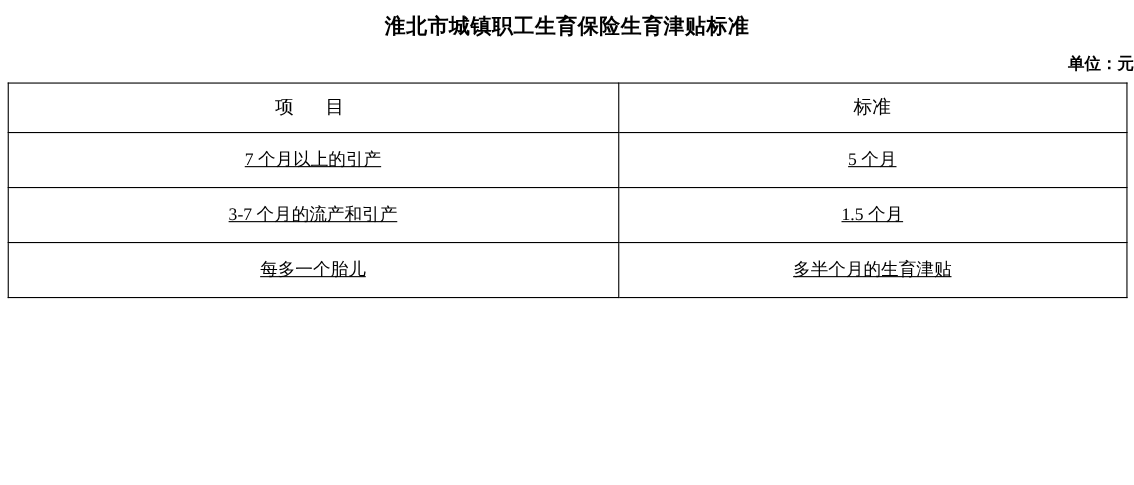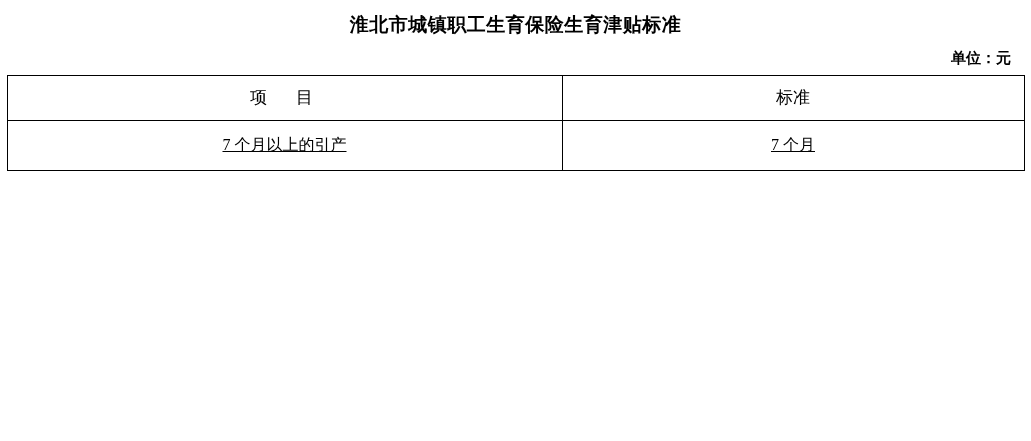--- a/index.html
+++ b/index.html
@@ -27,21 +27,21 @@
     font-size: 19px;
     letter-spacing: 0.5px;
     padding-top: 12px;
     line-height: 1.4;
   }
   .unit-line {
     text-align: right;
     font-family: "Liberation Sans", "DejaVu Sans", sans-serif;
     font-weight: bold;
     font-size: 15px;
-    padding-right: 20px;
+    padding-right: 0;
     padding-top: 10px;
     padding-bottom: 7px;
   }
   table.data-table {
     width: 1017px;
     margin: 0 auto;
     border-collapse: collapse;
     table-layout: fixed;
   }
   table.data-table th,
@@ -84,18 +84,26 @@
     </colgroup>
     <thead>
       <tr>
         <th class="spaced">项　目</th>
         <th>标准</th>
       </tr>
     </thead>
     <tbody>
       <tr>
         <td>7 个月以上的引产</td>
-        <td>7 个月</td>
+        <td>5 个月</td>
+      </tr>
+      <tr>
+        <td>3-7 个月的流产和引产</td>
+        <td>1.5 个月</td>
+      </tr>
+      <tr>
+        <td>每多一个胎儿</td>
+        <td>多半个月的生育津贴</td>
       </tr>
     </tbody>
   </table>
 
 </div>
 
 </body></html>

